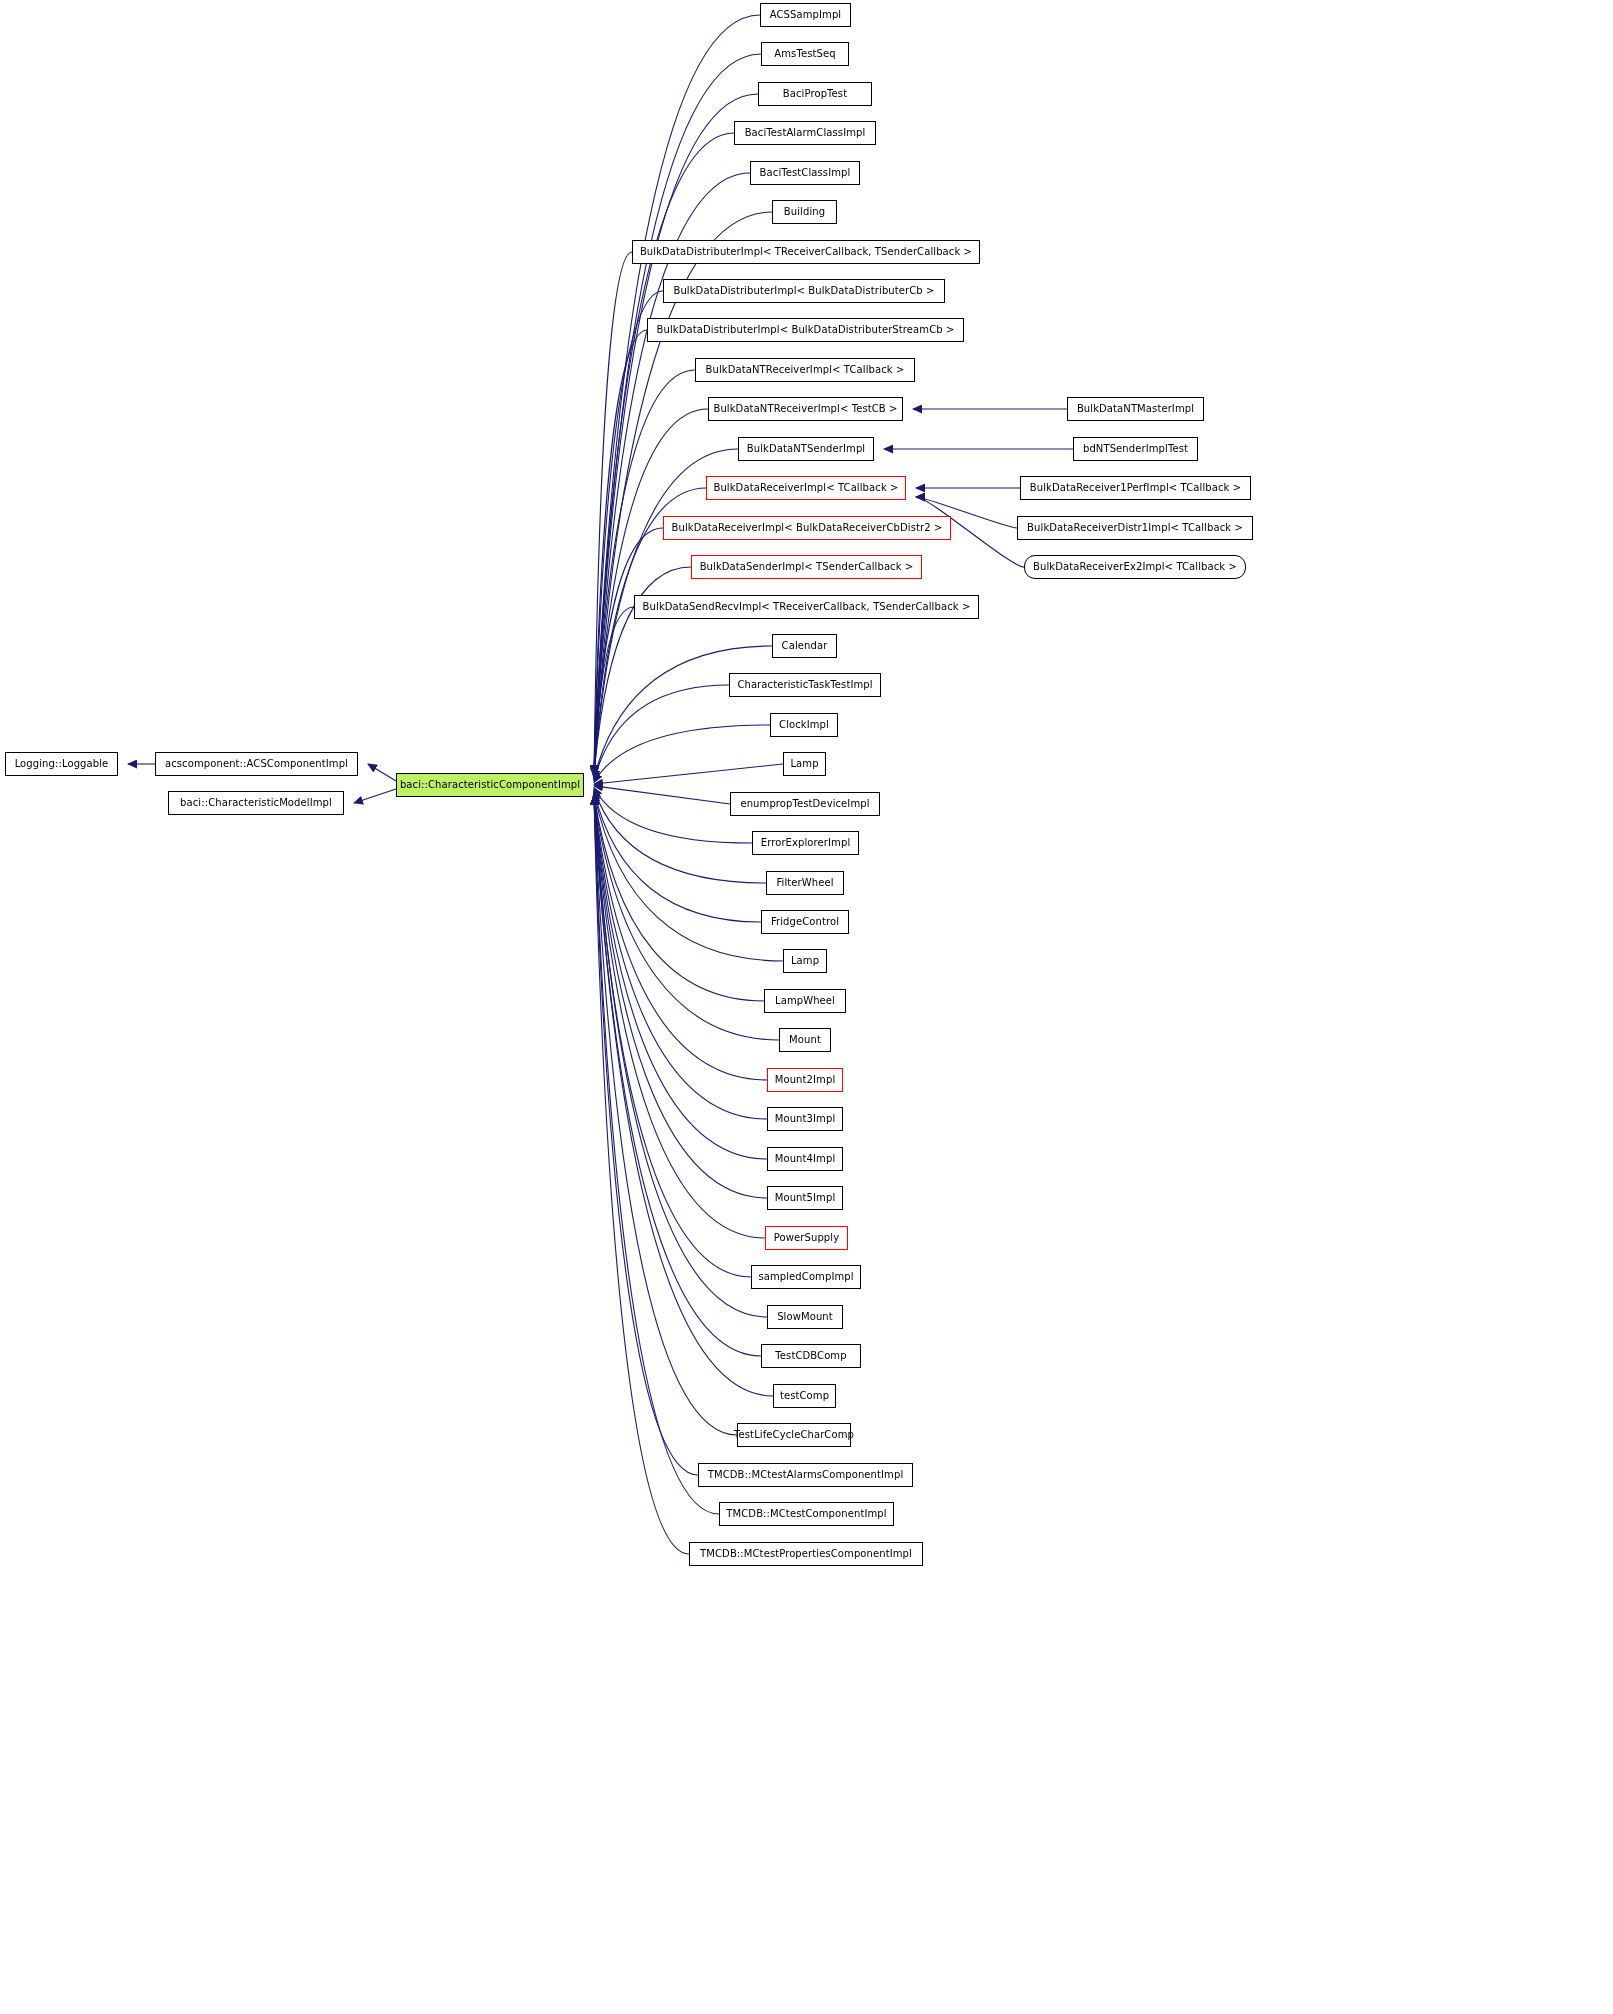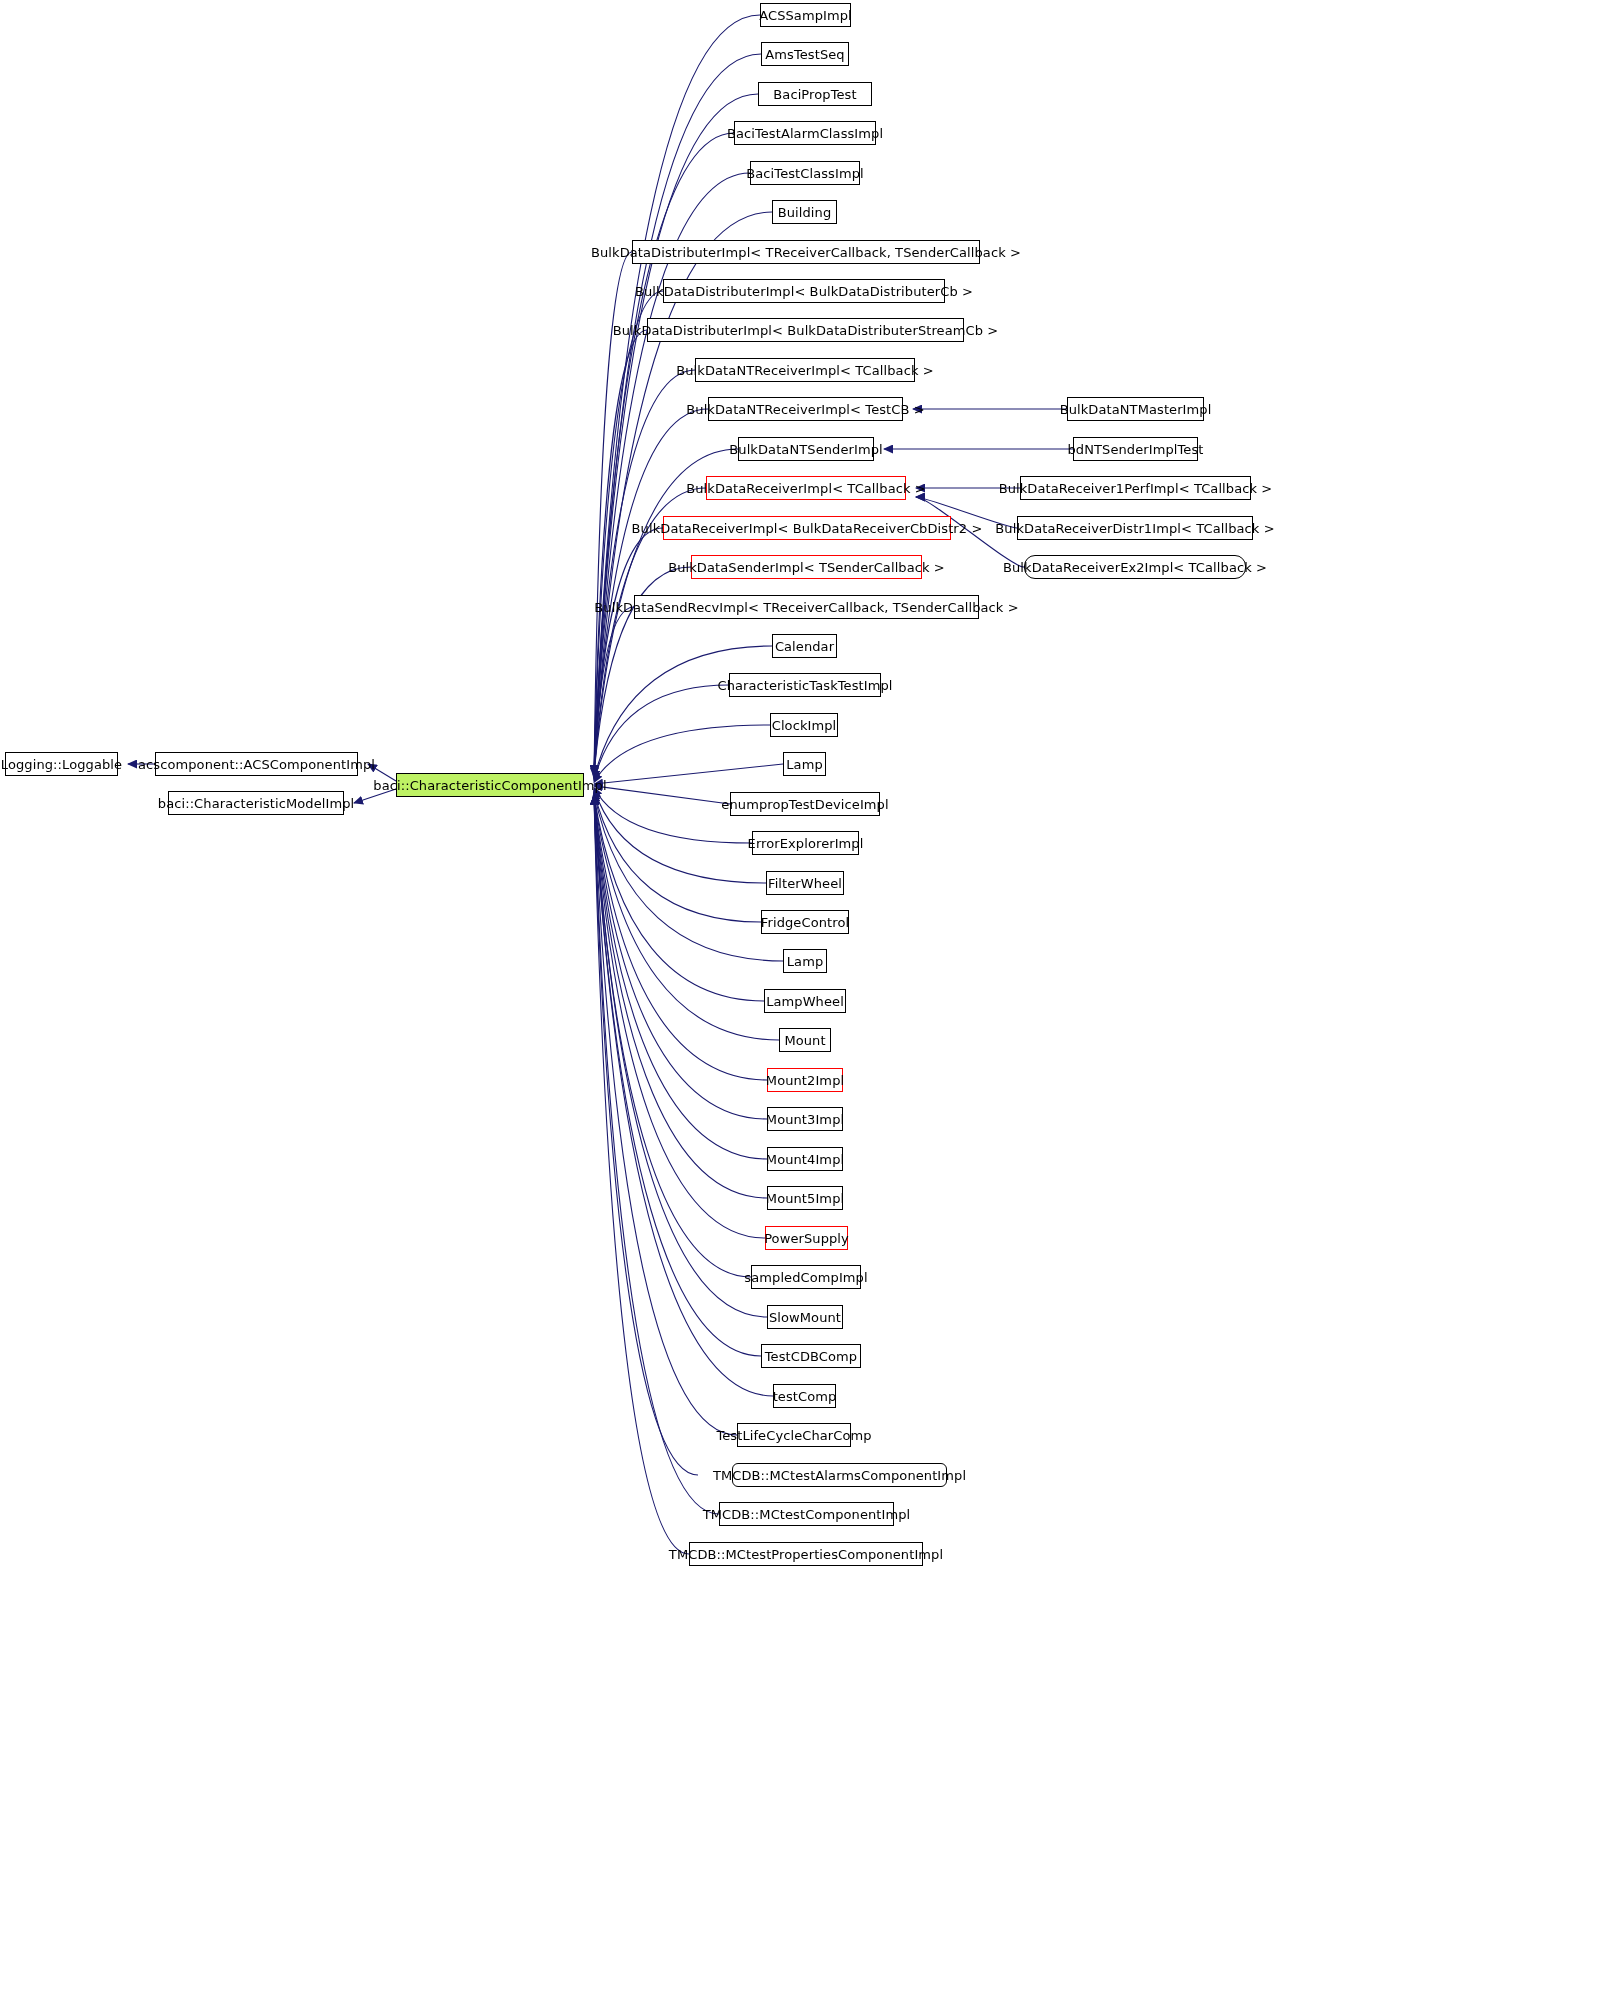--- a/index.html
+++ b/index.html
@@ -5,21 +5,21 @@
   html,body{margin:0;padding:0;background:#ffffff;}
   body{font-family:"DejaVu Sans","Liberation Sans",sans-serif;}
   #canvas{position:relative;width:1613px;height:2014px;overflow:hidden;background:#fff;}
   svg.edges{position:absolute;left:0;top:0;width:1613px;height:2014px;pointer-events:none;}
   .node{
     position:absolute;
     box-sizing:border-box;
     border:1px solid #000000;
     background:#ffffff;
     color:#000000;
-    font-size:13px;
+    font-size:10px;
     line-height:1;
     display:flex;
     align-items:center;
     justify-content:center;
     white-space:nowrap;
     padding:0 7px;
     height:24px;
     letter-spacing:0.1px;
   }
   .node.red{border-color:#ff0000;}
@@ -120,21 +120,21 @@
     <div class="node red" style="left: 767px; top: 1068px; width: 76px;">Mount2Impl</div>
     <div class="node" style="left: 767px; top: 1107px; width: 76px;">Mount3Impl</div>
     <div class="node" style="left: 767px; top: 1147px; width: 76px;">Mount4Impl</div>
     <div class="node" style="left: 767px; top: 1186px; width: 76px;">Mount5Impl</div>
     <div class="node red" style="left: 765px; top: 1226px; width: 83px;">PowerSupply</div>
     <div class="node" style="left: 751px; top: 1265px; width: 110px;">sampledCompImpl</div>
     <div class="node" style="left: 767px; top: 1305px; width: 76px;">SlowMount</div>
     <div class="node" style="left: 761px; top: 1344px; width: 100px;">TestCDBComp</div>
     <div class="node" style="left: 773px; top: 1384px; width: 63px;">testComp</div>
     <div class="node" style="left: 737px; top: 1423px; width: 114px;">TestLifeCycleCharComp</div>
-    <div class="node" style="left: 732px; top: 1463px; width: 215px; border-radius: 6px;">TMCDB::MCtestAlarmsComponentImpl</div>
+    <div class="node" style="left: 698px; top: 1463px; width: 215px;">TMCDB::MCtestAlarmsComponentImpl</div>
     <div class="node" style="left: 719px; top: 1502px; width: 175px;">TMCDB::MCtestComponentImpl</div>
     <div class="node" style="left: 689px; top: 1542px; width: 234px;">TMCDB::MCtestPropertiesComponentImpl</div>
     <div class="node" style="left: 1067px; top: 397px; width: 137px;">BulkDataNTMasterImpl</div>
     <div class="node" style="left: 1073px; top: 437px; width: 125px;">bdNTSenderImplTest</div>
     <div class="node" style="left: 1020px; top: 476px; width: 231px;">BulkDataReceiver1PerfImpl&lt; TCallback &gt;</div>
     <div class="node" style="left: 1017px; top: 516px; width: 236px;">BulkDataReceiverDistr1Impl&lt; TCallback &gt;</div>
     <div class="node" style="left: 1024px; top: 555px; width: 222px; border-radius: 11px;">BulkDataReceiverEx2Impl&lt; TCallback &gt;</div>
   </div>
 
 </body></html>

